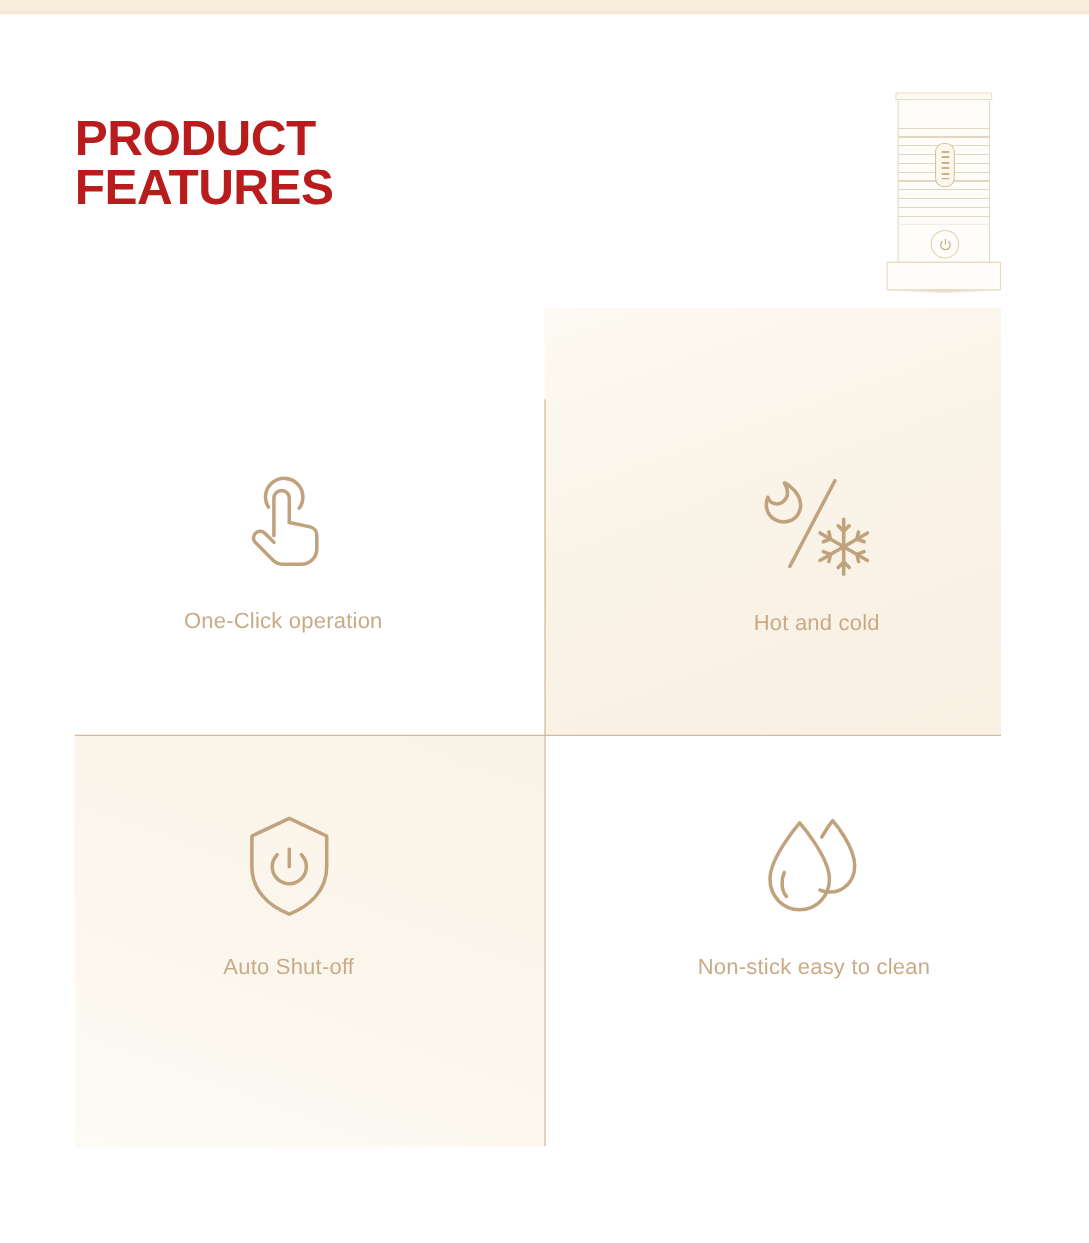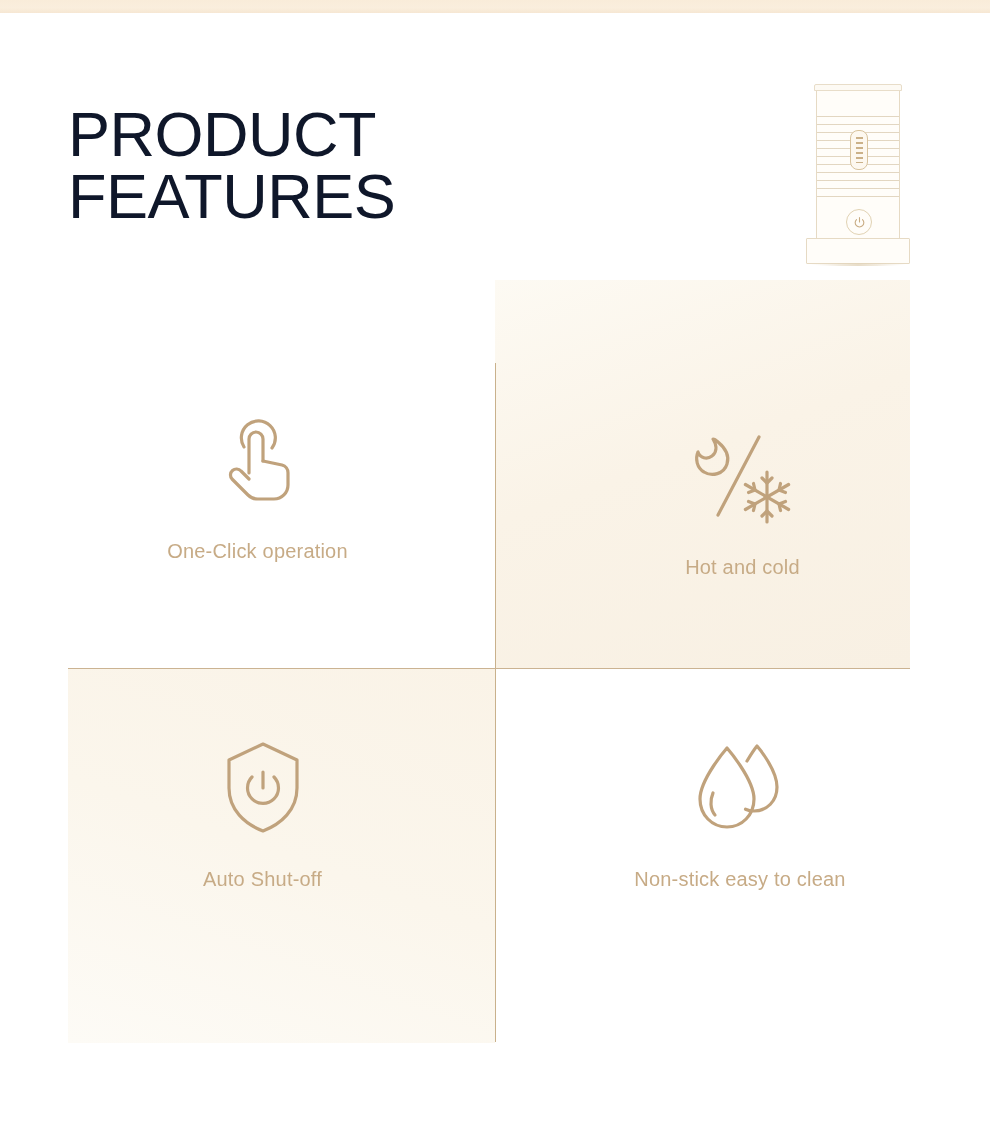--- a/index.html
+++ b/index.html
@@ -32,24 +32,24 @@
     height: 13px;
     background: linear-gradient(180deg, #f9ecd9 0%, #faeedd 60%, #f6e7d3 100%);
   }
 
   
   .headline {
     position: absolute;
     left: 68px;
     top: 104px;
     width: 520px;
-    color: #0f172a;
-    font-size: 63px;
+    color: #b91c1c;
+    font-size: 45px;
     line-height: 0.98;
-    font-weight: normal;
+    font-weight: bold;
     letter-spacing: -0.5px;
     white-space: pre-line;
     font-family: "Liberation Sans", sans-serif;
   }
 
   
   .product {
     position: absolute;
     left: 806px;
     top: 84px;
@@ -203,21 +203,21 @@
   .cell-label {
     margin-top: 26px;
     color: #c7ab86;
     font-size: 20px;
     font-weight: normal;
     letter-spacing: 0.2px;
     white-space: nowrap;
     font-family: "Liberation Sans", sans-serif;
   }
 
-  .cell-1 { left: 135px; top: 404px; width: 245px; }
+  .cell-1 { left: 135px; top: 418px; width: 245px; }
   .cell-2 { left: 620px; top: 420px; width: 245px; }
   .cell-3 { left: 140px; top: 732px; width: 245px; }
   .cell-4 { left: 615px; top: 732px; width: 250px; }
 </style>
 </head>
 <body>
 
 <div class="page">
 
   <div class="top-band"></div>

